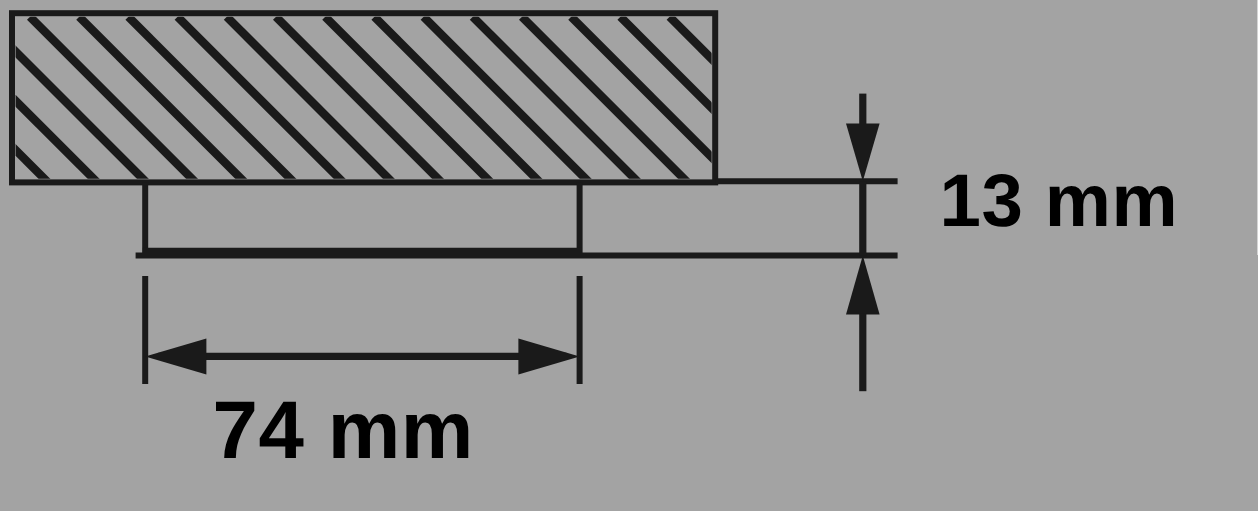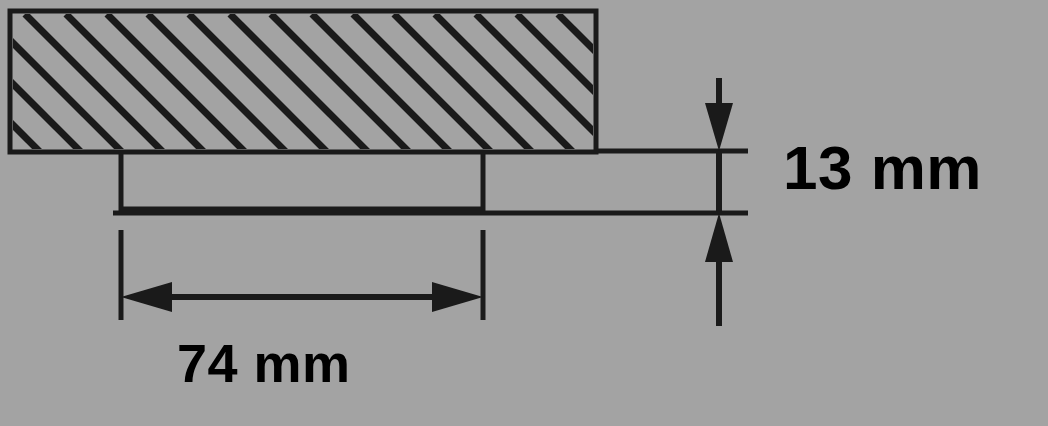--- a/index.html
+++ b/index.html
@@ -36,22 +36,22 @@
     line-height: 1;
     letter-spacing: 0.5px;
   }
   #label-height {
     left: 783px;
     top: 137px;
     font-size: 62px;
   }
   #label-width {
     left: 177px;
-    top: 336px;
-    font-size: 54px;
+    top: 325px;
+    font-size: 68px;
   }
 </style>
 </head>
 <body>
 
 <div id="drawing-canvas">
 
   <svg id="drawing-svg" viewBox="0 0 1048 426" xmlns="http://www.w3.org/2000/svg">
 
     <defs>

